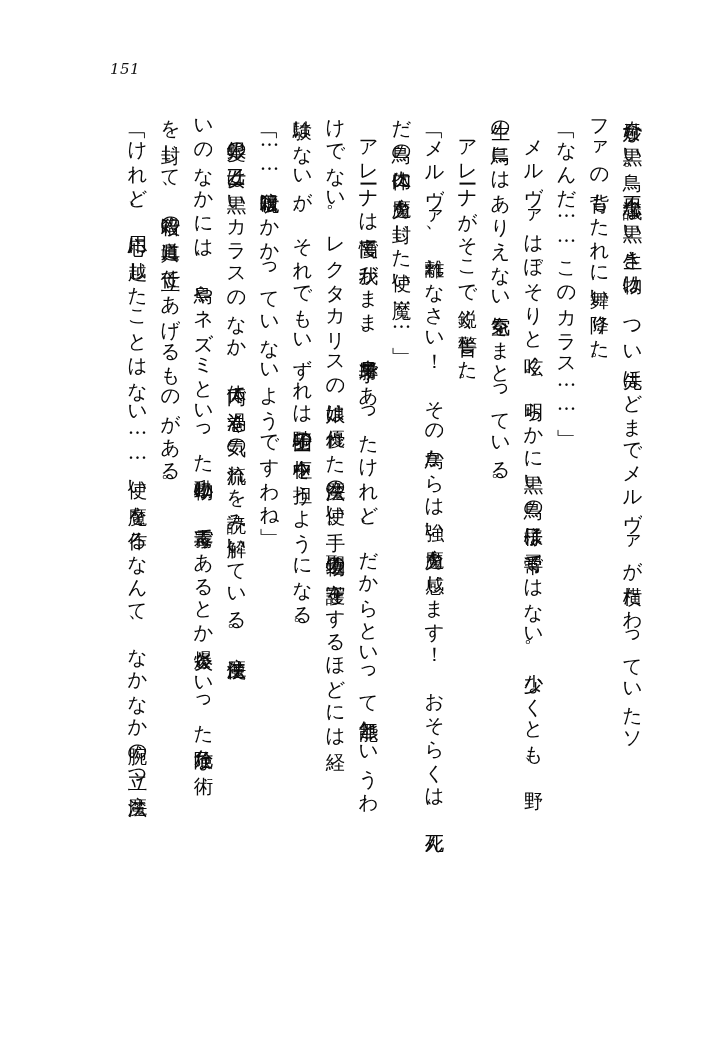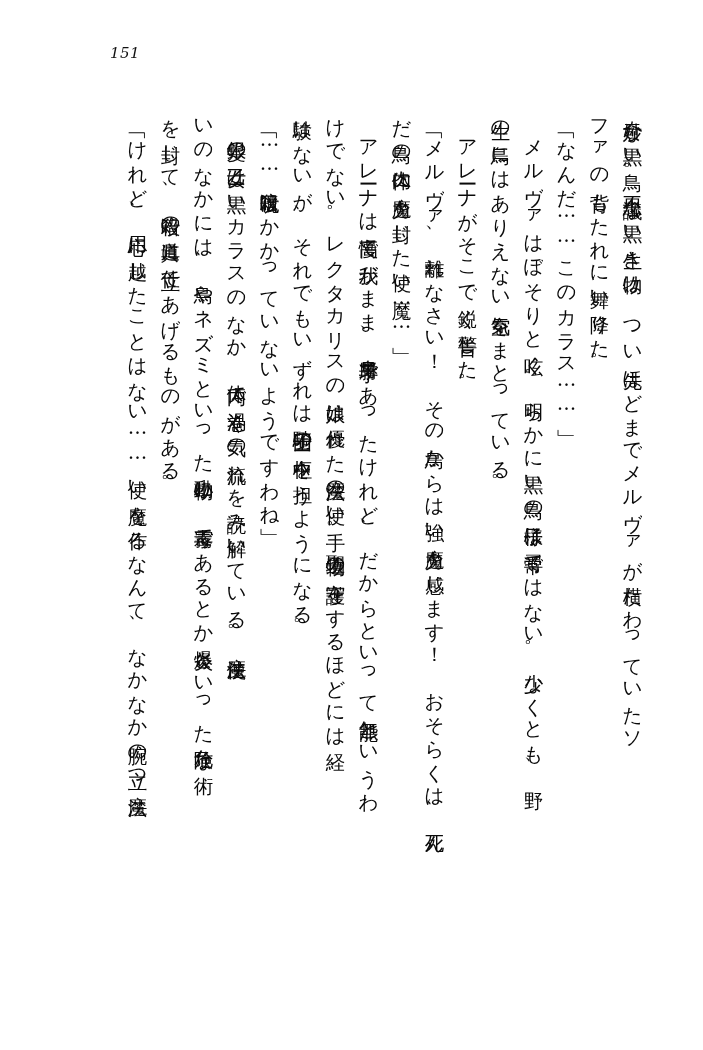--- a/index.html
+++ b/index.html
@@ -15,21 +15,21 @@
     color: #0b0b0b;
   }
   .page {
     position: relative;
     width: 703px;
     height: 1050px;
     background: #ffffff;
   }
   .page-number {
     position: absolute;
-    top: 44px;
+    top: 60px;
     left: 110px;
     font-size: 15px;
     font-style: italic;
     font-family: "DejaVu Serif", "Liberation Serif", serif;
     color: #111;
     letter-spacing: 0.5px;
   }
   .text-block {
     position: absolute;
     top: 106px;

